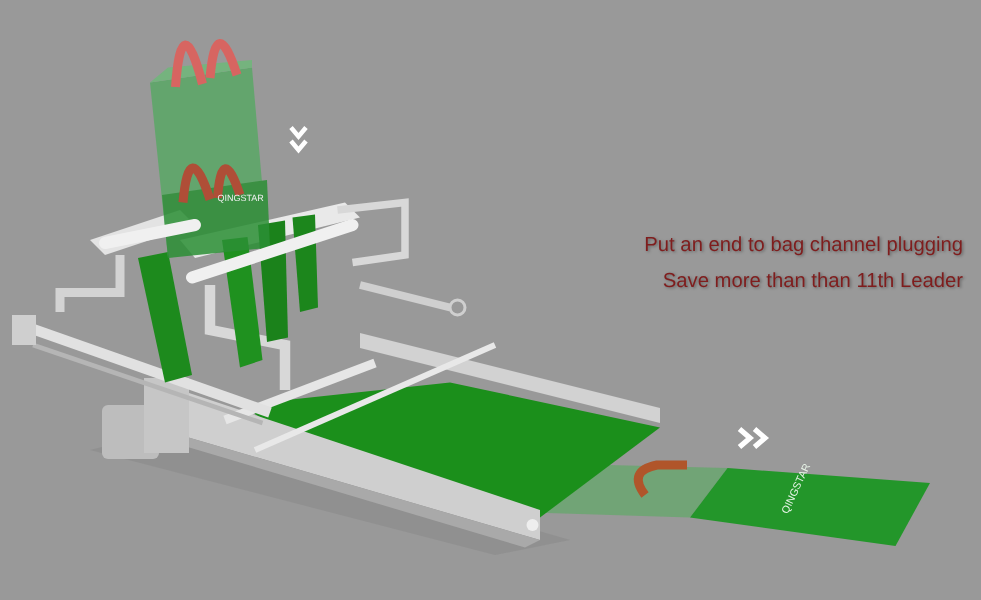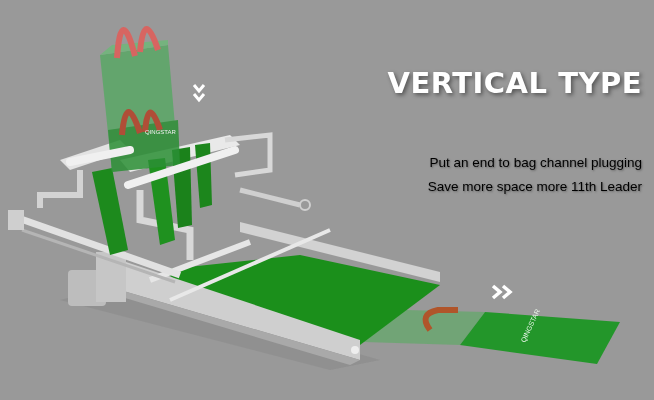--- a/index.html
+++ b/index.html
@@ -3,21 +3,21 @@
 <meta charset="utf-8">
 <style>
   html,body{margin:0;padding:0;}
   body{width:654px;height:400px;overflow:hidden;background:#999999;font-family:"Liberation Sans",sans-serif;}
   .stage{position:relative;width:654px;height:400px;background:#999999;overflow:hidden;}
   .scene{position:absolute;left:0;top:0;width:654px;height:400px;}
   .headline{position:absolute;right:12px;top:66px;text-align:right;color:#ffffff;
     font-family:"DejaVu Sans",sans-serif;font-weight:bold;font-size:29px;line-height:35px;letter-spacing:0.5px;
     text-shadow:2px 2px 4px rgba(0,0,0,0.45);}
   .headline div{white-space:nowrap;}
-  .sub{position:absolute;right:12px;top:151px;text-align:right;color:#000000;
+  .sub{position:absolute;right:12px;top:151px;text-align:right;color:#7f1d1d;
     font-family:"Liberation Sans",sans-serif;font-size:13.5px;line-height:24px;
     text-shadow:1px 1px 2px rgba(0,0,0,0.35);}
   .sub div{white-space:nowrap;}
   .chev{position:absolute;color:#ffffff;font-weight:bold;}
 </style>
 </head>
 <body>
 
 <div class="stage">
 
@@ -87,21 +87,20 @@
   </div>
 
   <div class="chev" style="left:490px;top:284px;width:26px;height:16px;">
     <svg width="26" height="16" viewBox="0 0 26 16">
         <polyline points="3,2 10,8 3,14" fill="none" stroke="#fff" stroke-width="3.5"></polyline>
         <polyline points="13,2 20,8 13,14" fill="none" stroke="#fff" stroke-width="3.5"></polyline>
       </svg>
   </div>
 
   <div class="headline">
-    <div>VERTICAL TYPE</div>
   </div>
 
   <div class="sub">
     <div>Put an end to bag channel plugging</div>
-    <div>Save more space more 11th Leader</div>
+    <div>Save more than than 11th Leader</div>
   </div>
 
 </div>
 
 </body></html>

